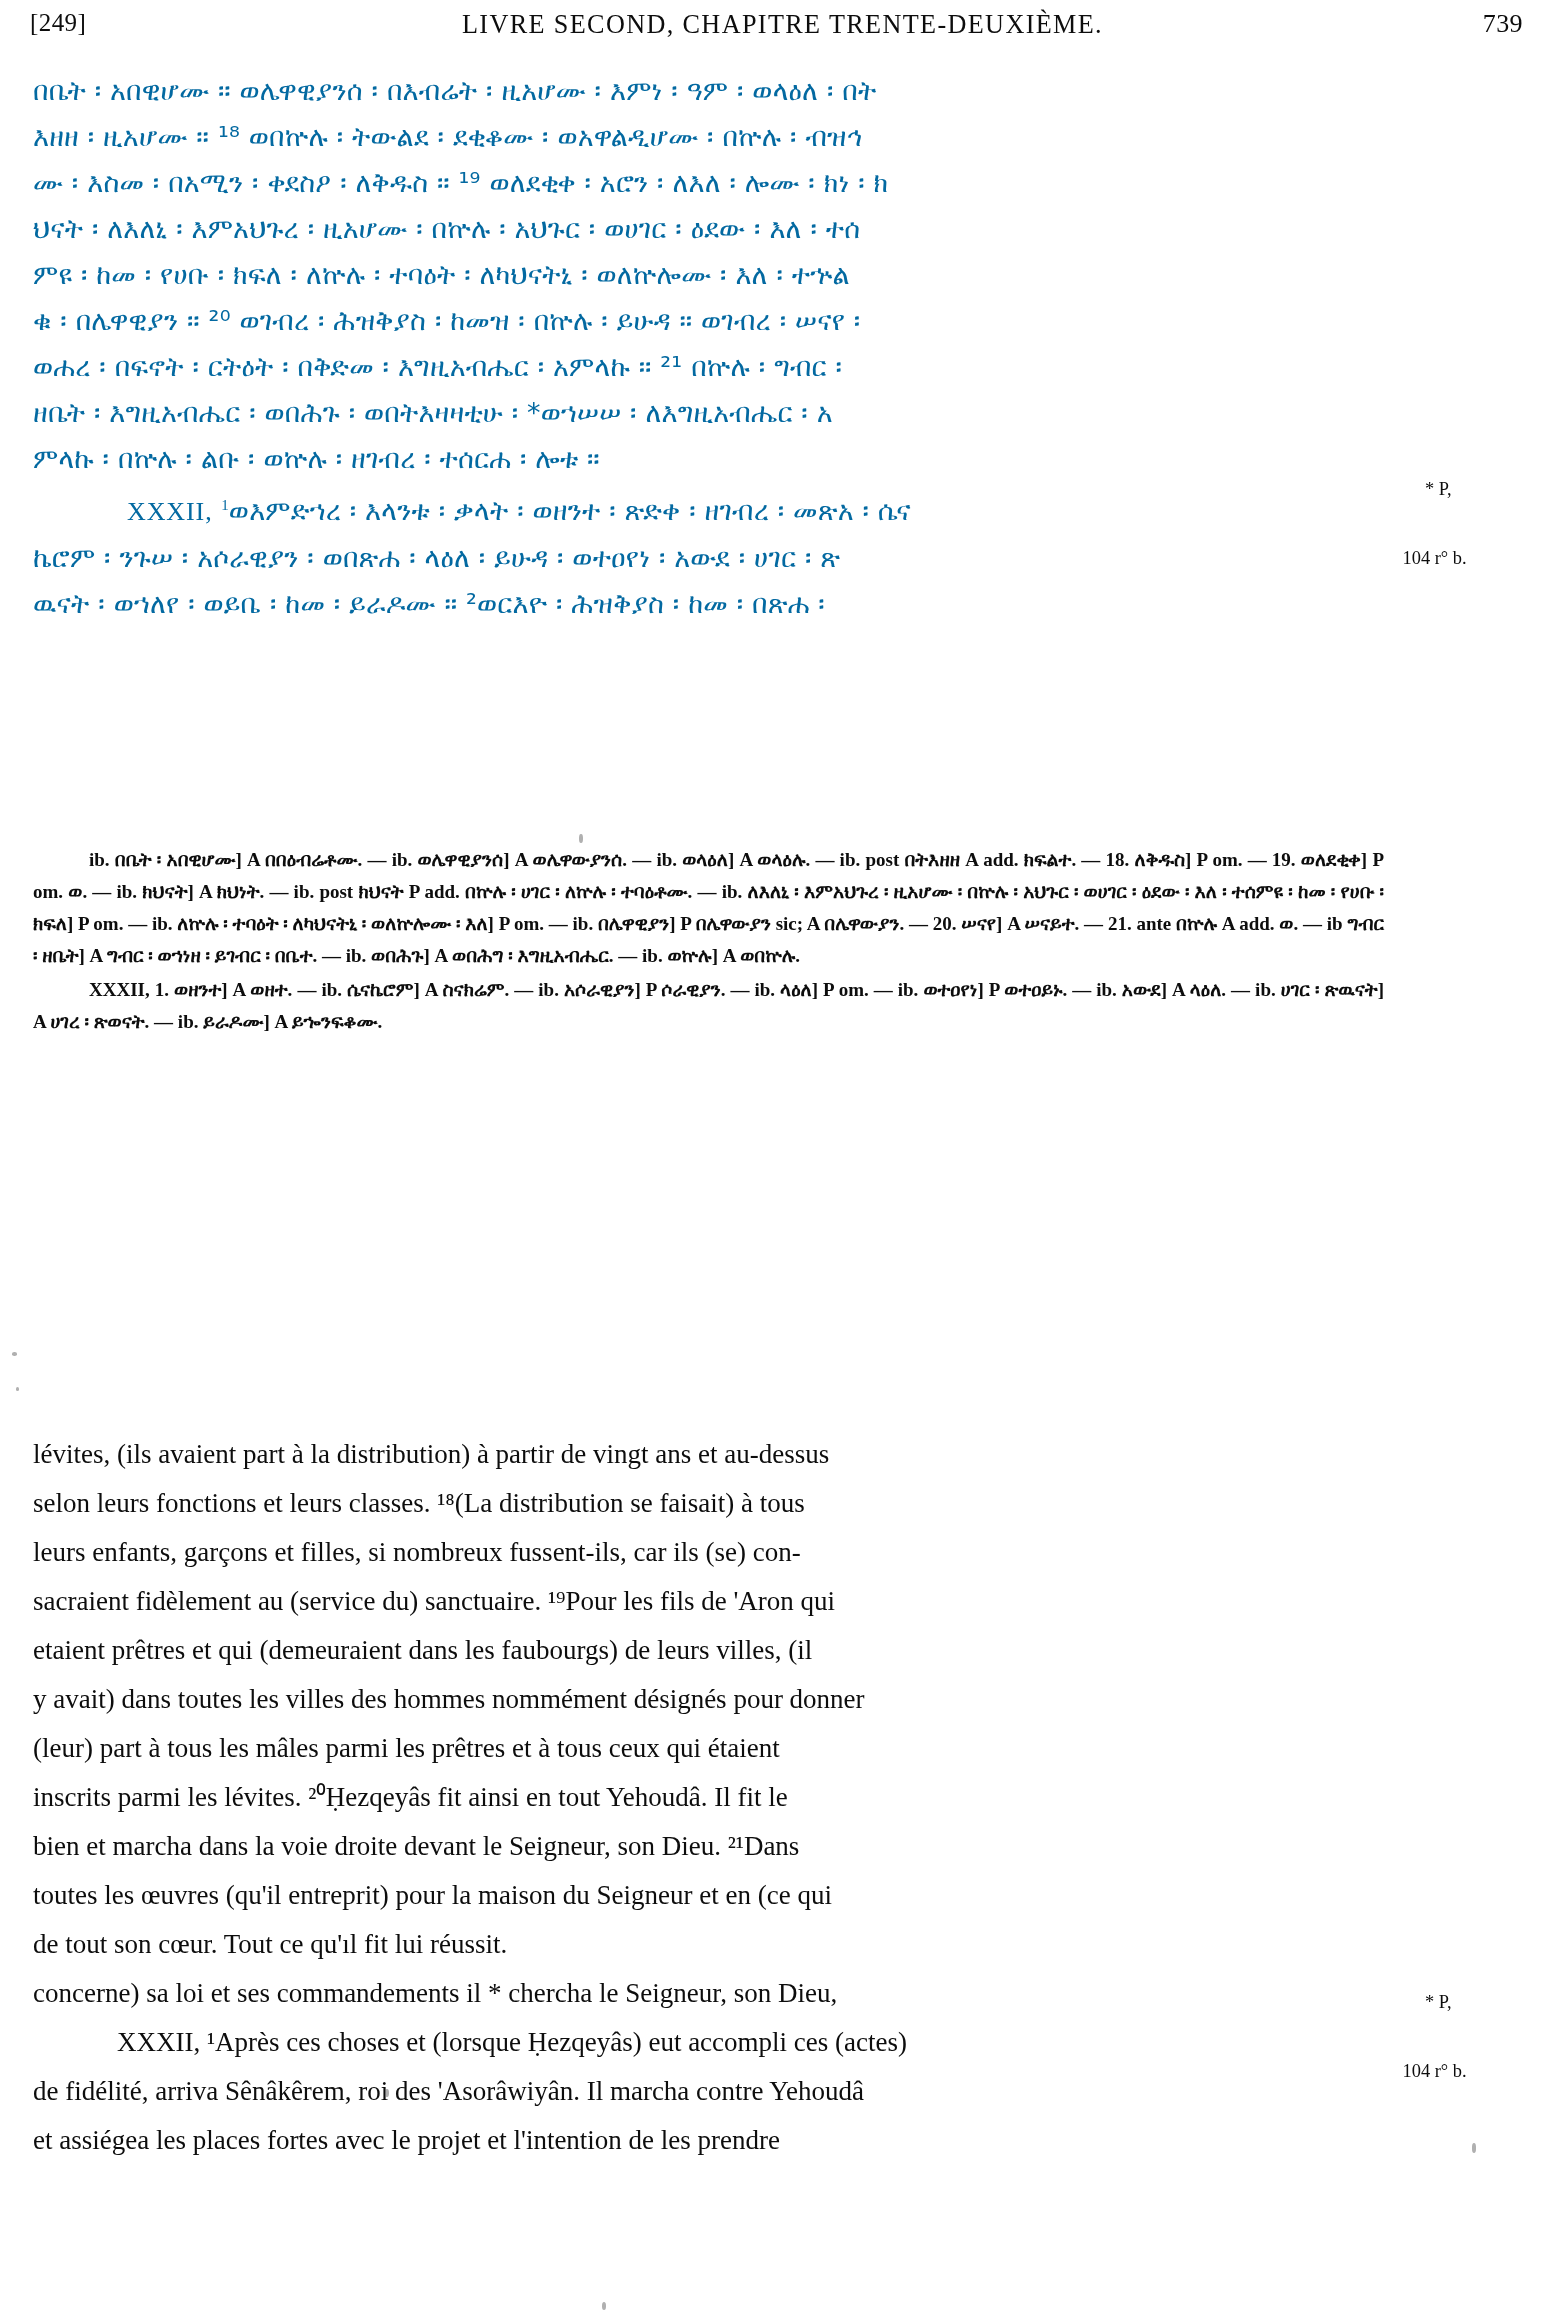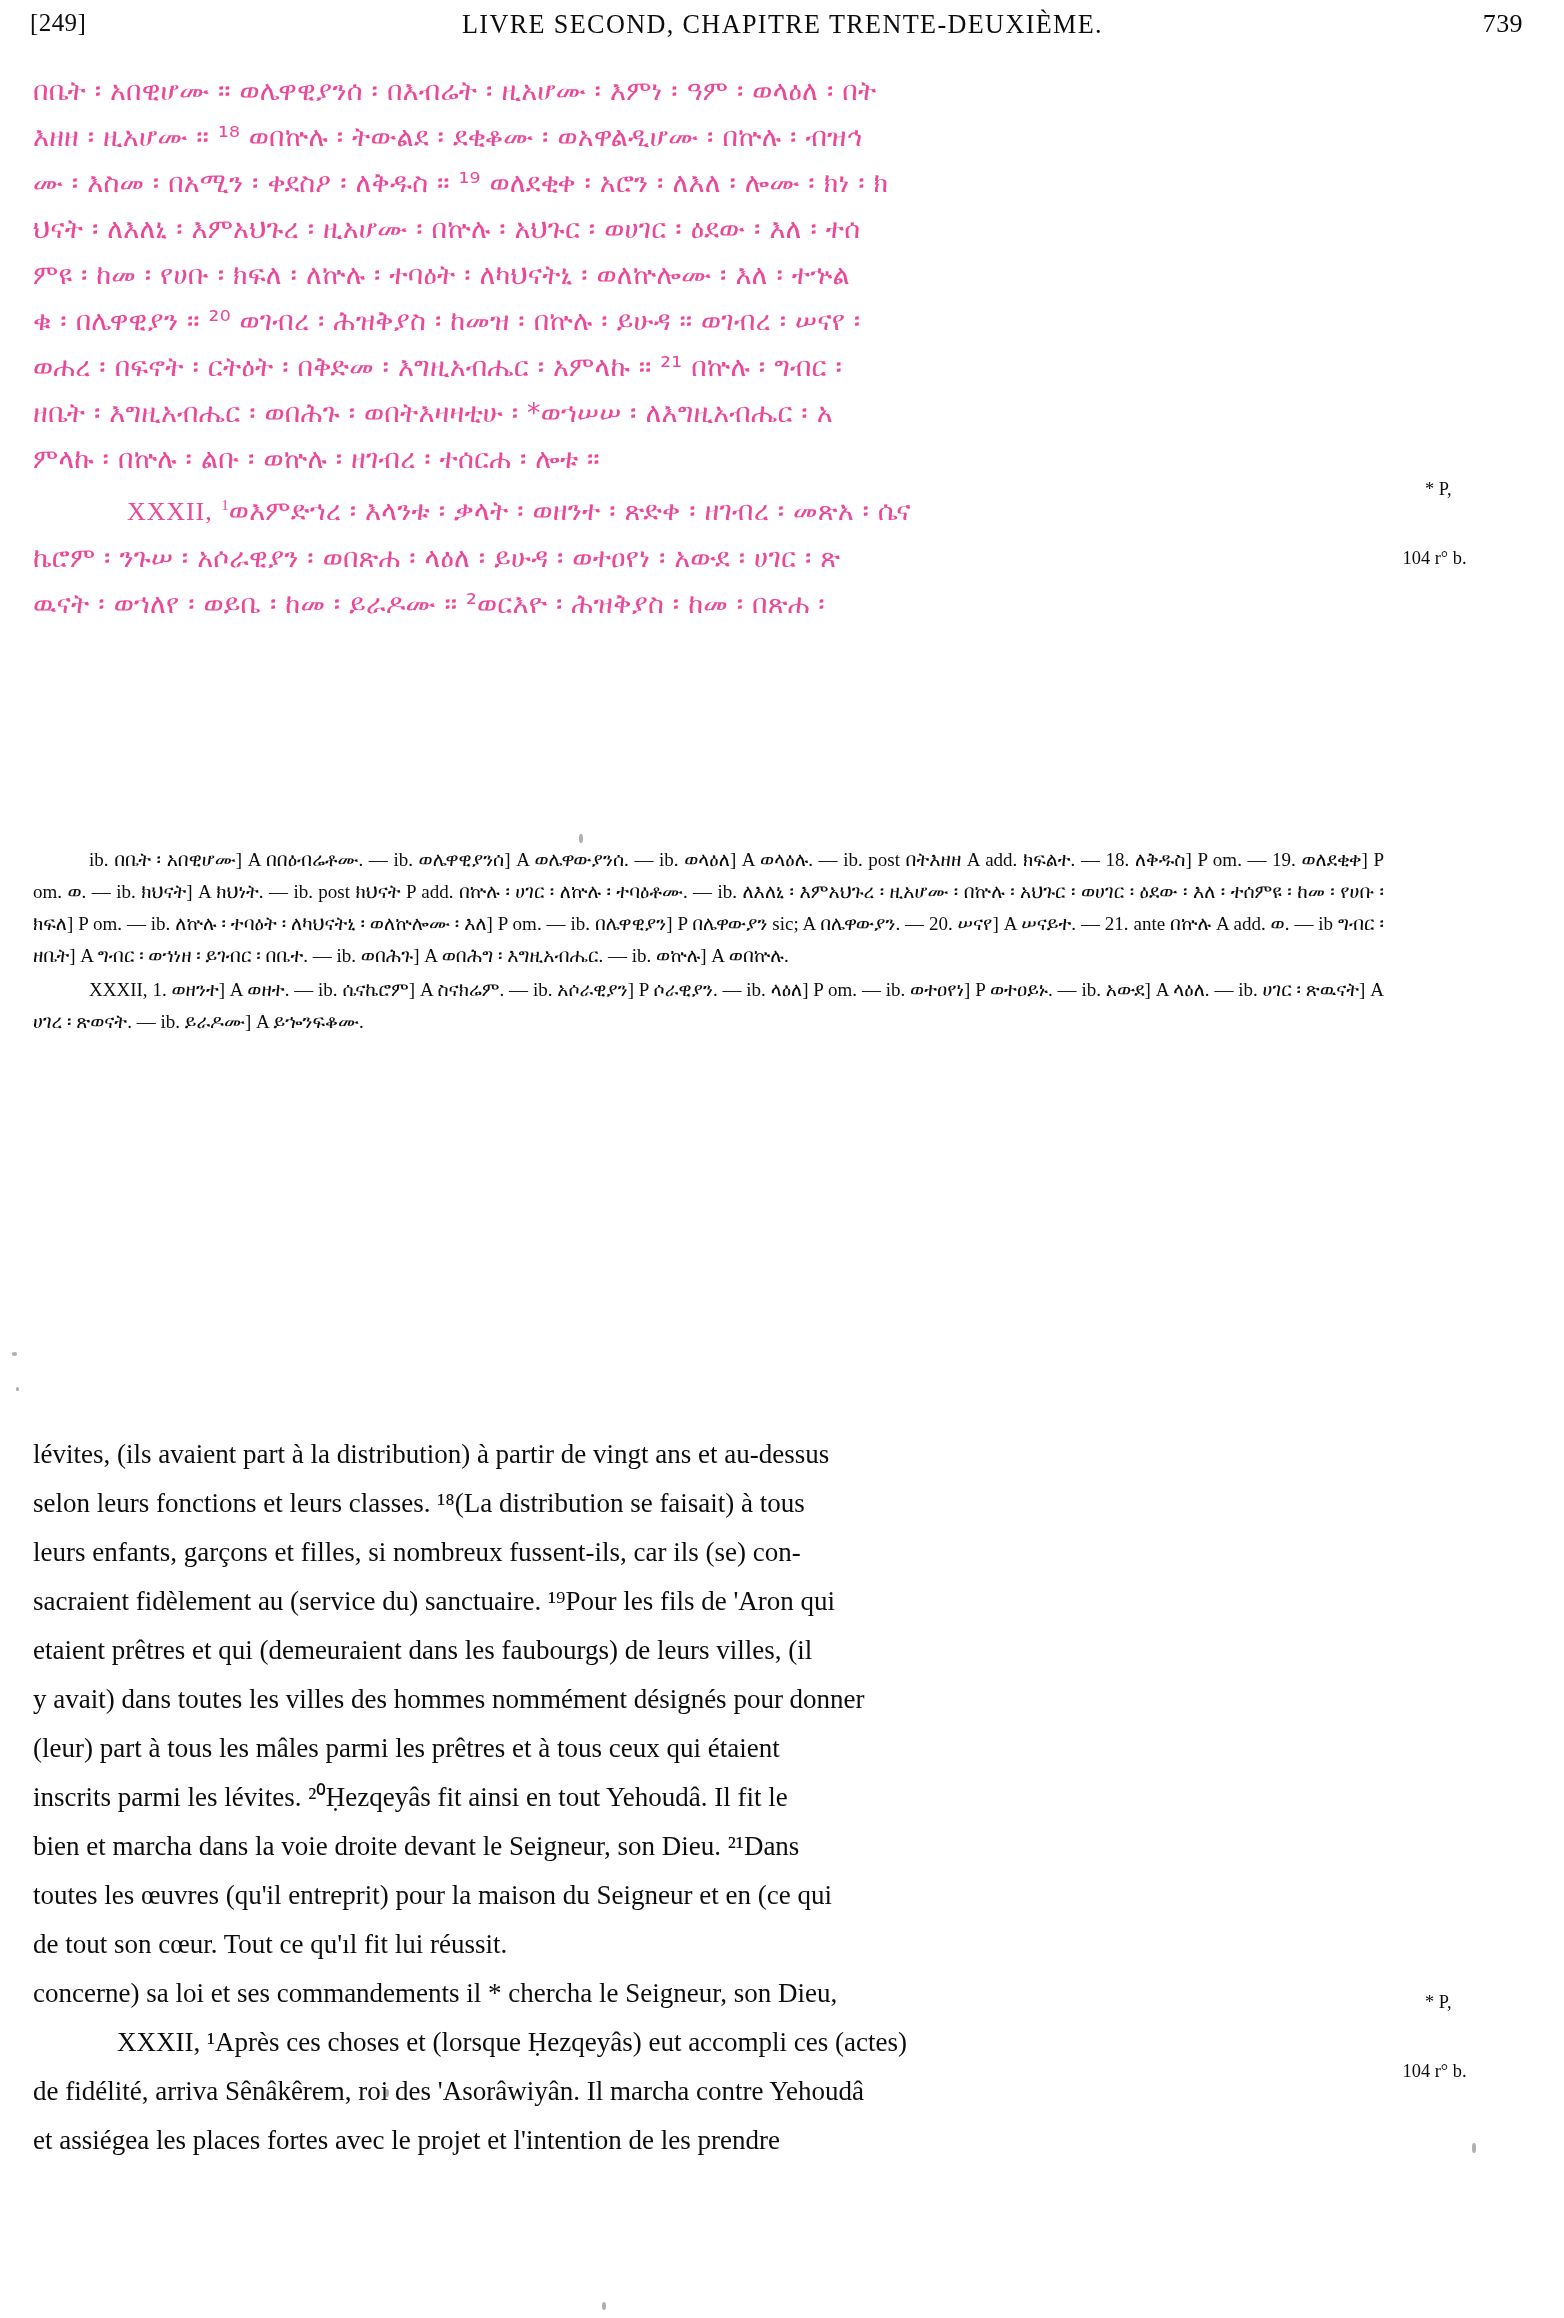--- a/index.html
+++ b/index.html
@@ -62,21 +62,21 @@
   }
 
   
   .geez-block{top:68px;}
   .geez-line{
     font-family:"DejaVu Sans", sans-serif;
     font-size:27px;
     line-height:46px;
     letter-spacing:0.2px;
     white-space:nowrap;
-    color:#ec4899;
+    color:#0369a1;
   }
   .geez-line .seg{white-space:pre;}
   .geez-line.indent{padding-left:94px;}
   .chapnum{
     font-family:"Liberation Serif", serif;
     font-size:26px;
     letter-spacing:0.9px;
     padding-right:8.7px;
   }
   sup.vn-geez{
@@ -86,21 +86,21 @@
   }
 
   
   .apparatus{
     top:844px;
     font-size:19px;
     line-height:32px;
     text-align:justify;
     text-justify:inter-word;
   }
-  .app-p{margin:0;text-indent:56px;}
+  .app-p{margin:0;text-indent:56px;font-weight:bold;}
   .app-p.second{margin-top:1.7px;}
 
   
   .french{
     top:1430px;
     font-size:27px;
     line-height:49px;
   }
   .fr-line{
     display:flex;

